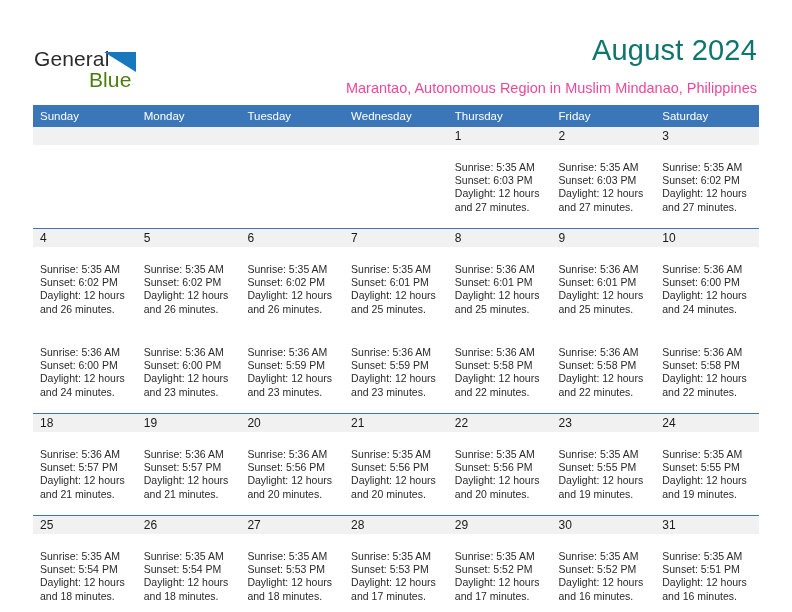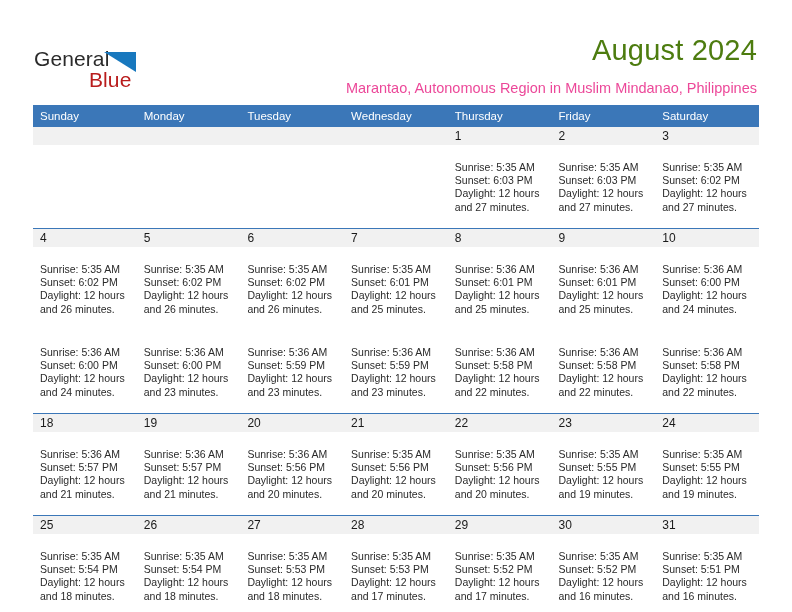--- a/index.html
+++ b/index.html
@@ -53,30 +53,30 @@
     top: 5px;
     width: 32px;
     height: 20px;
   }
   .logo-flag svg { display: block; }
   .logo-blue {
     position: absolute;
     left: 55px;
     top: 21px;
     font-size: 21px;
-    color: #b91c1c;
+    color: #4d7c0f;
     letter-spacing: 0.1px;
   }
 
   .month-title {
     position: absolute;
     right: 35px;
     top: 34px;
     font-size: 29px;
-    color: #4d7c0f;
+    color: #0f766e;
     letter-spacing: 0.2px;
     text-align: right;
     white-space: nowrap;
   }
   .subtitle {
     position: absolute;
     right: 35px;
     top: 80px;
     font-size: 14.5px;
     color: #ec4899;

